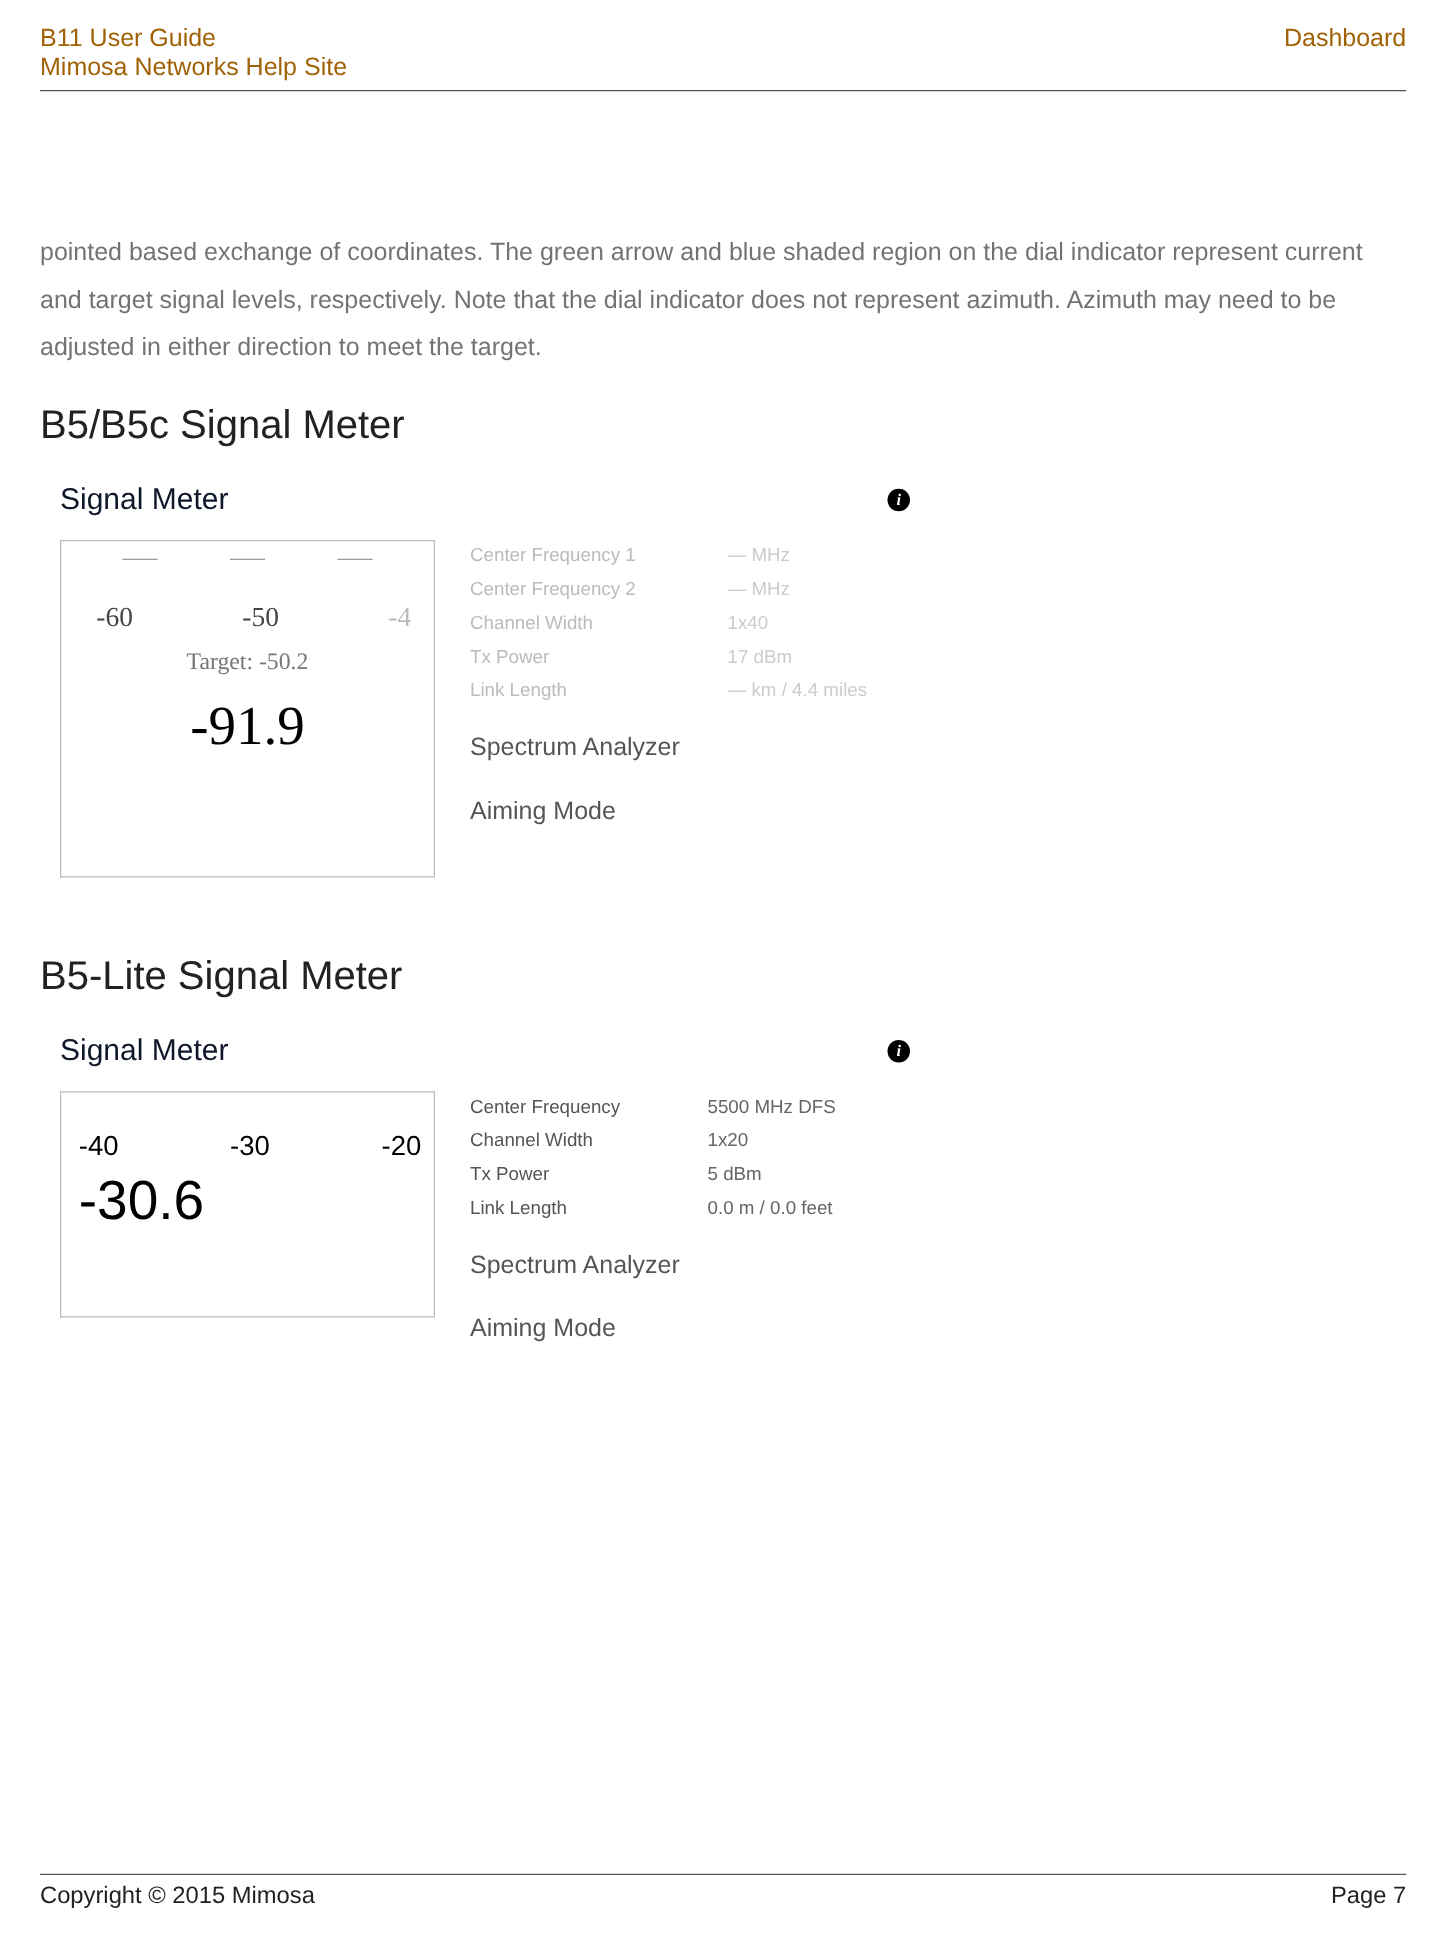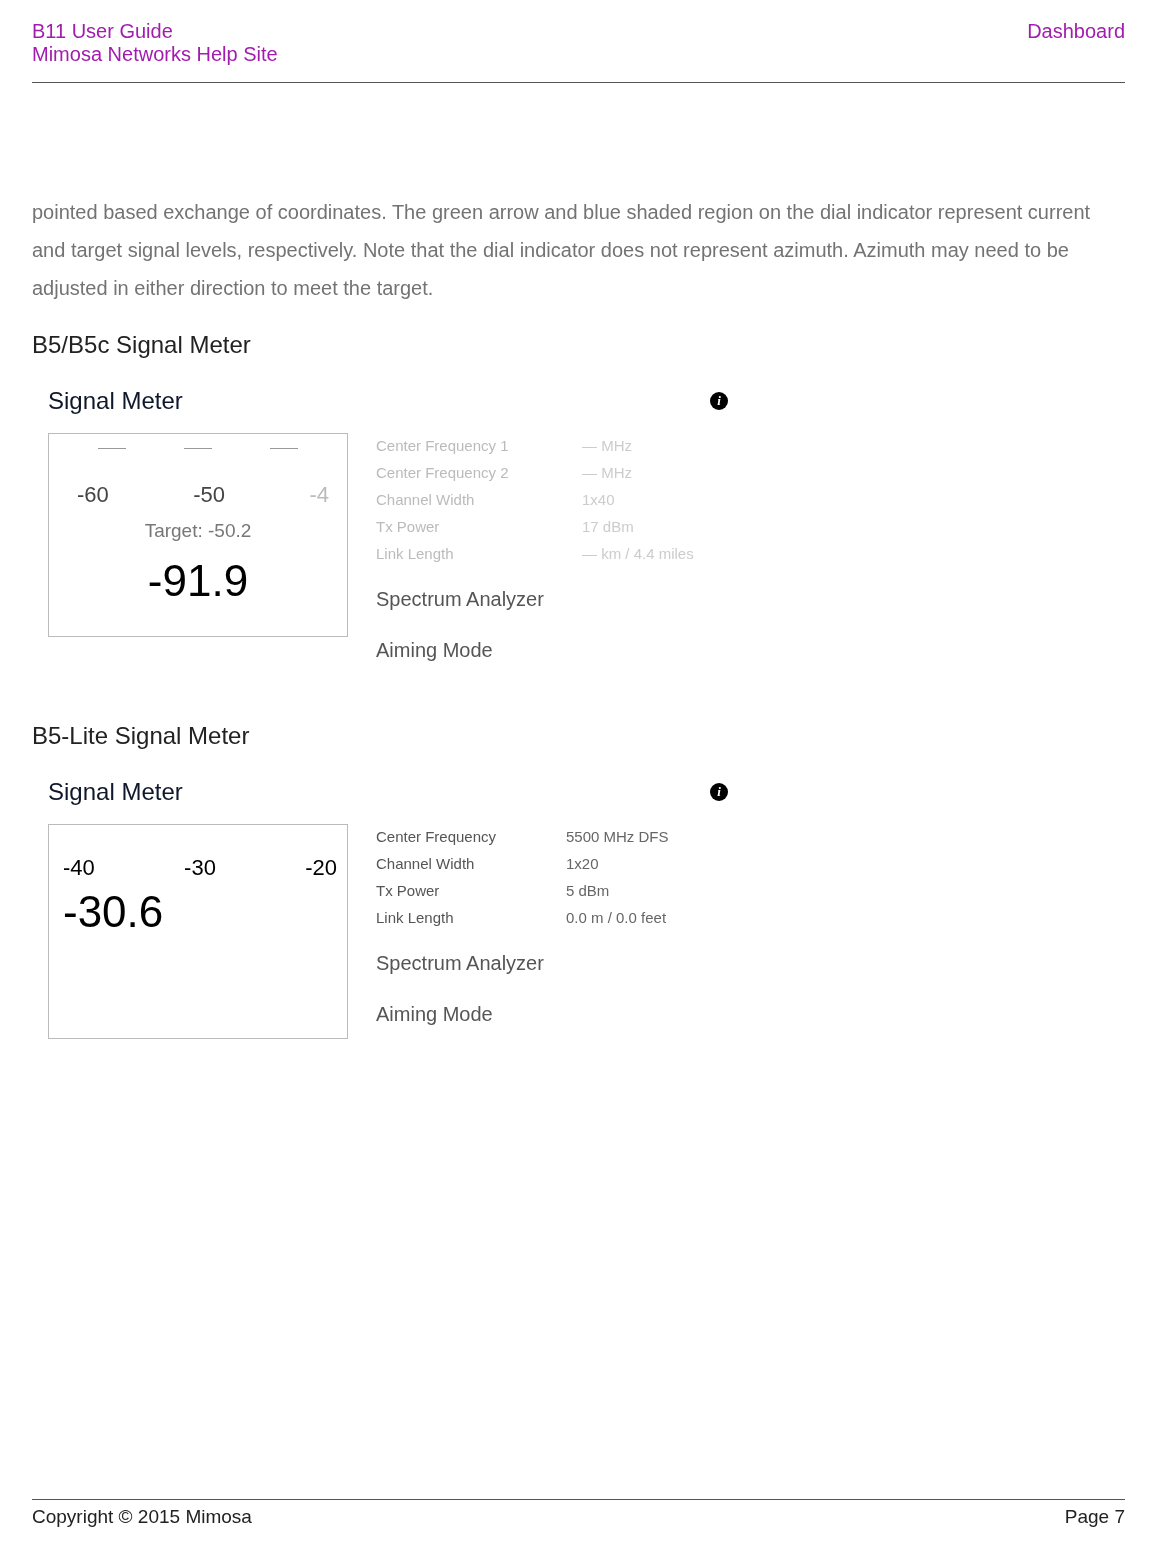--- a/index.html
+++ b/index.html
@@ -11,34 +11,34 @@
     position: relative;
     background: #fff;
   }
   .page {
     padding: 20px 32px 0 32px;
   }
   .header {
     display: flex;
     justify-content: space-between;
     font-size: 20px;
-    color: #a21caf;
-    padding-bottom: 16px;
+    color: #a16207;
+    padding-bottom: 6px;
     border-bottom: 1px solid #555;
     margin-bottom: 110px;
   }
   .header-left { display: flex; flex-direction: column; }
   .body-para {
     font-size: 20px;
     line-height: 1.9;
     color: #737373;
     margin-bottom: 24px;
   }
   .section-title {
-    font-size: 24px;
+    font-size: 32px;
     color: #222;
     margin-bottom: 28px;
     font-weight: 400;
   }
   .section-title.extra-top { margin-top: 60px; }
   .section-title.last { margin-top: 90px; margin-bottom: 120px; }
 
   .meter-panel {
     width: 680px;
     margin-left: 16px;
@@ -73,22 +73,22 @@
     gap: 28px;
   }
   .dial-box {
     width: 300px;
     border: 1px solid #bbb;
     background: #fff;
     padding: 24px 0 20px 0;
     position: relative;
     overflow: hidden;
   }
-  .dial-box.tall { height: 204px; }
-  .dial-box.short { height: 215px; }
+  .dial-box.tall { height: 270px; font-family: Liberation Serif, serif; }
+  .dial-box.short { height: 181px; }
   .dial-ticks-row {
     position: absolute;
     top: 14px; left: 0; right: 0;
     display: flex;
     justify-content: space-around;
     padding: 0 20px;
   }
   .tick {
     width: 28px;
     border-top: 1px solid #999;

